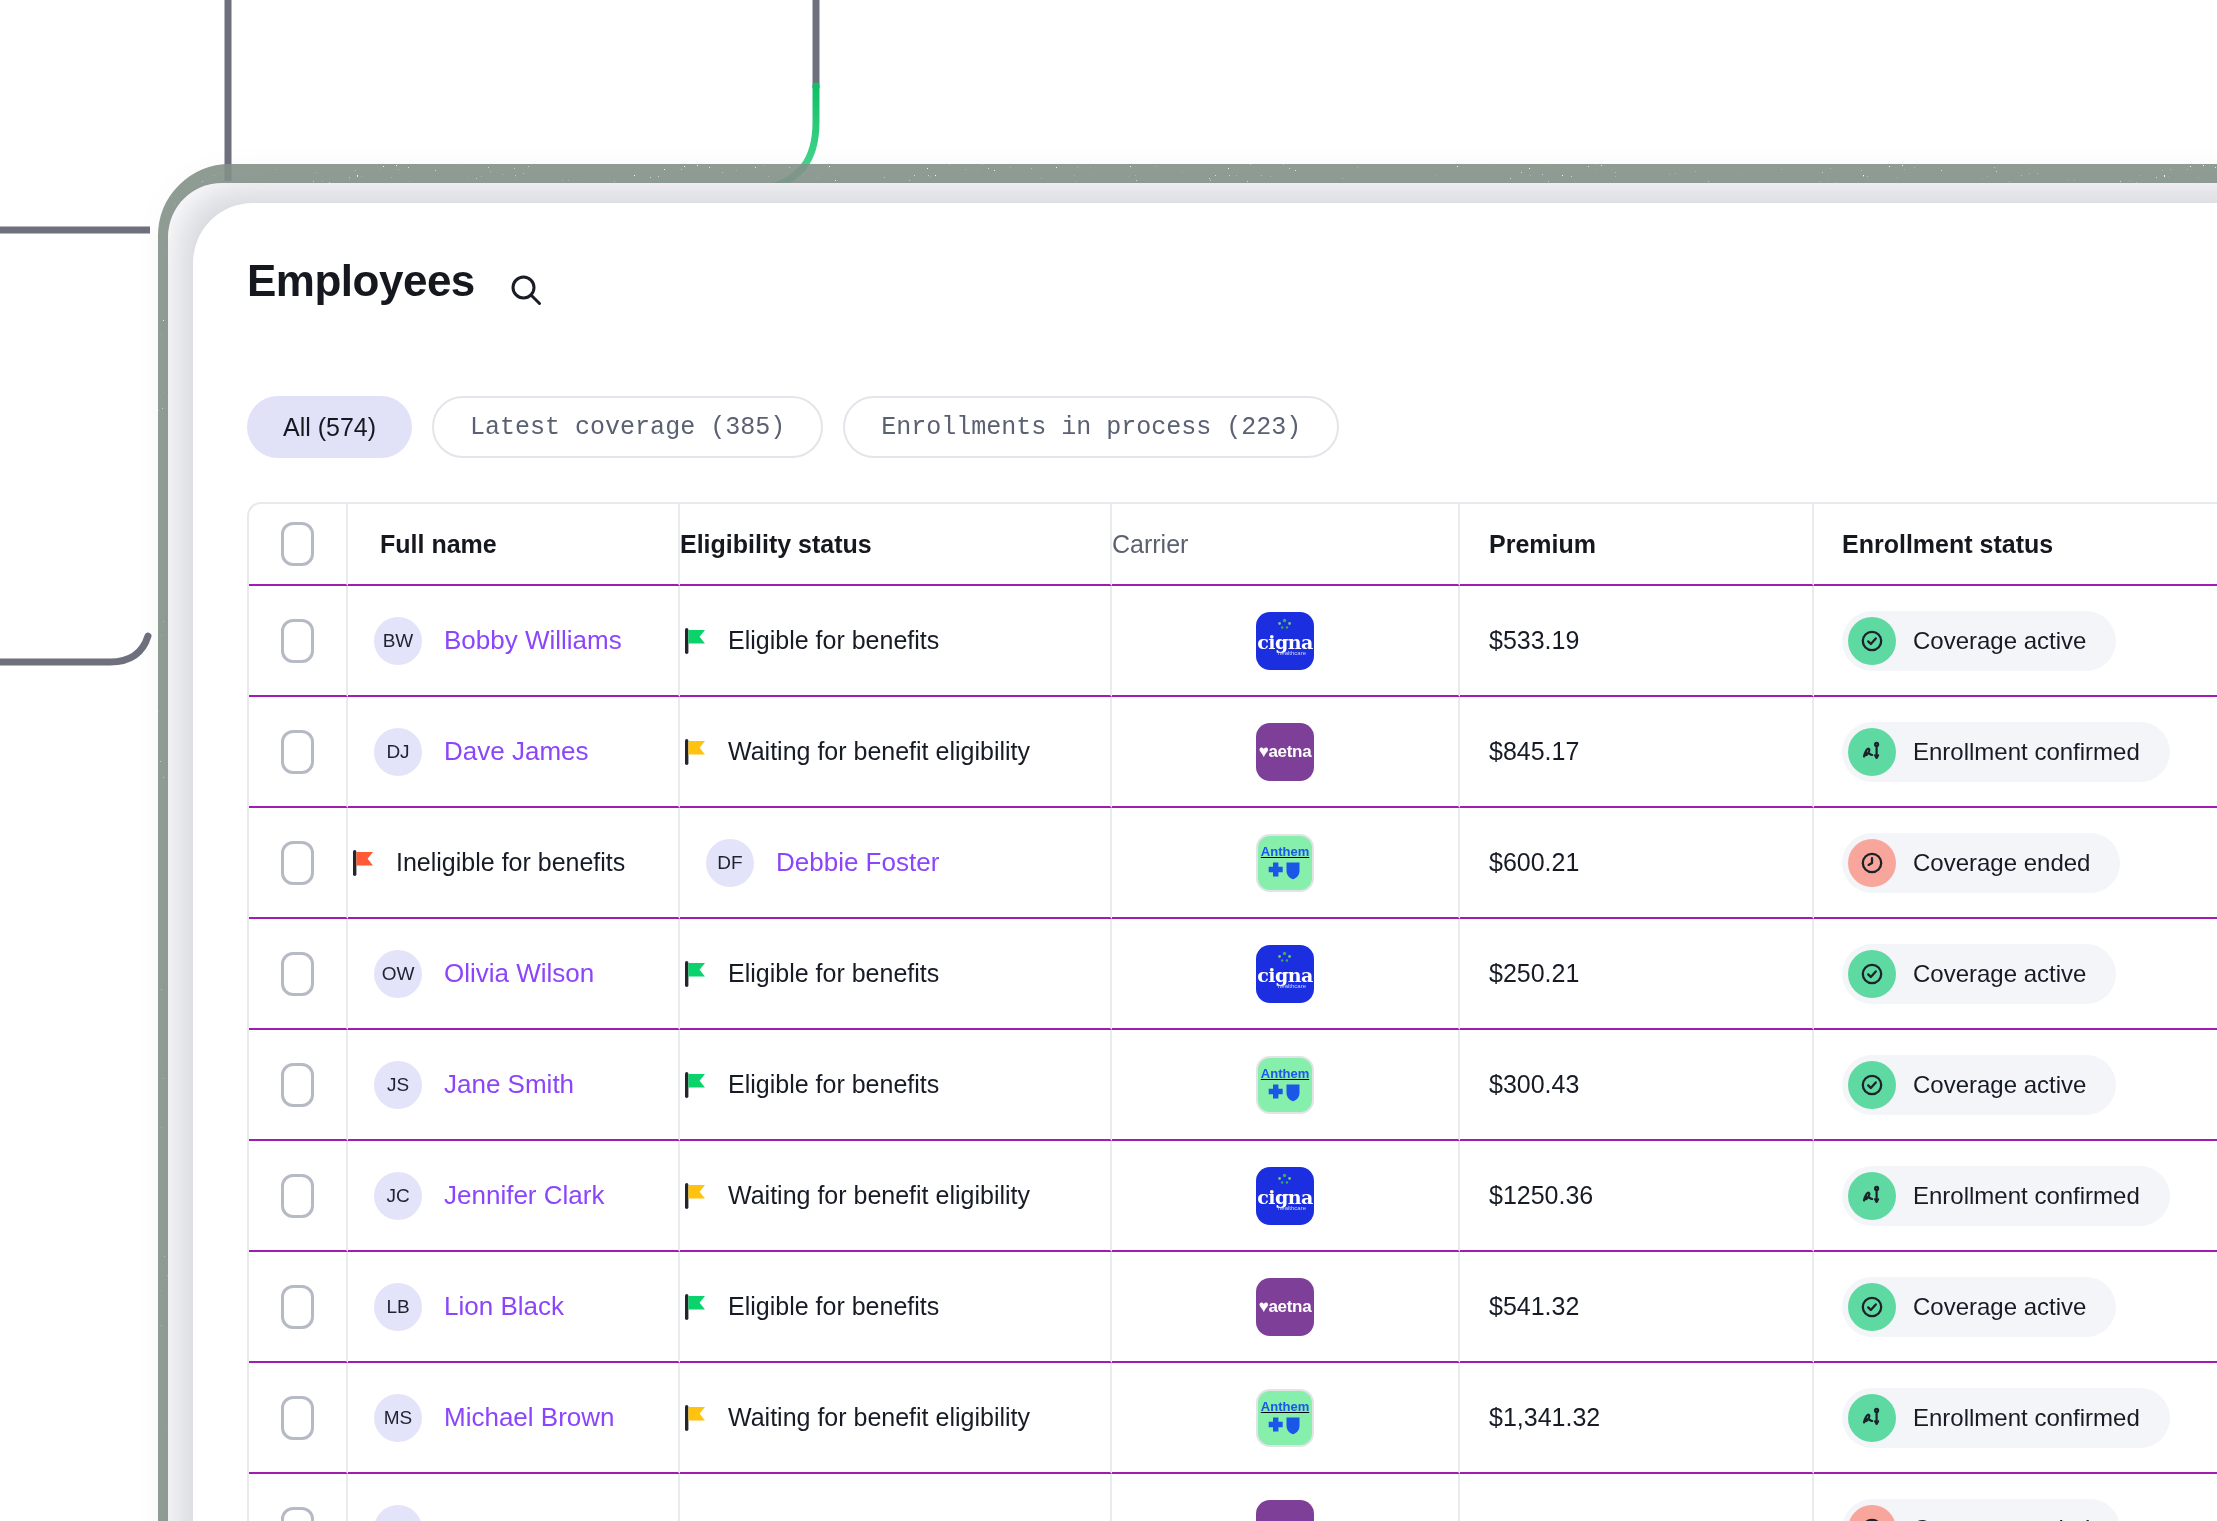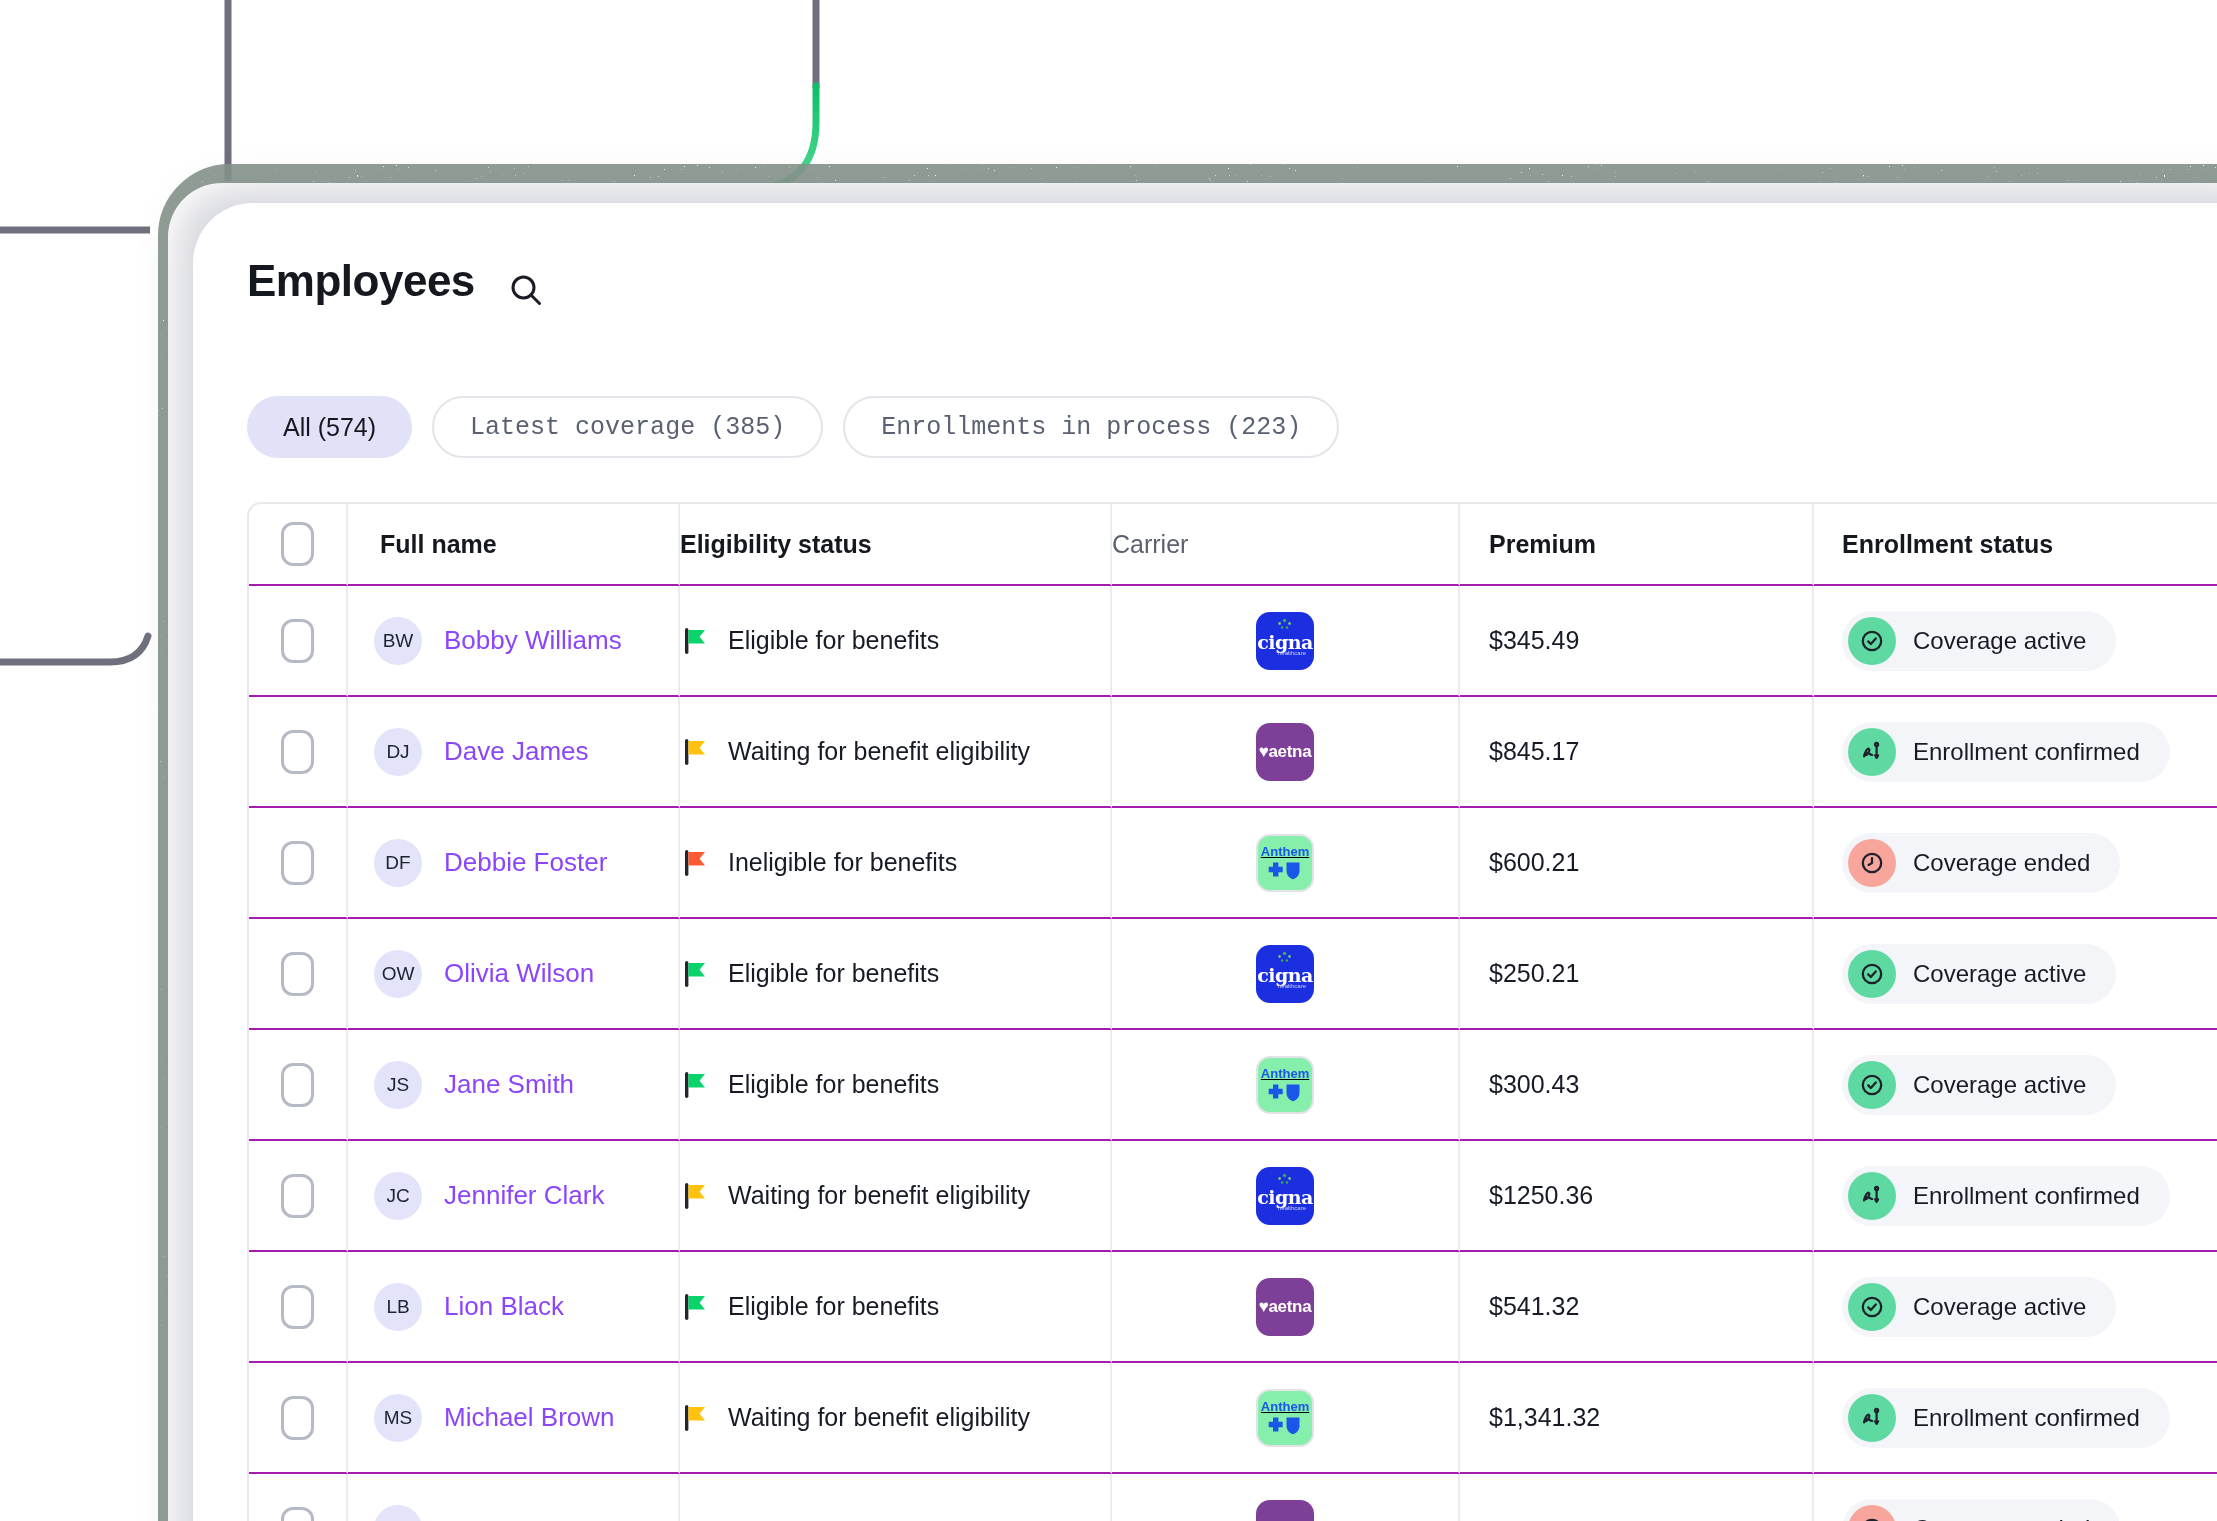--- a/index.html
+++ b/index.html
@@ -180,21 +180,21 @@
               <circle cx="11" cy="2.5" r="1.7" fill="#35B24E"></circle>
               <circle cx="6" cy="5.5" r="1.4" fill="#6FC578"></circle>
               <circle cx="16" cy="5.5" r="1.4" fill="#6FC578"></circle>
               <circle cx="8.6" cy="9.5" r="1.2" fill="#35B24E"></circle>
               <circle cx="13.4" cy="9.5" r="1.2" fill="#35B24E"></circle>
             </svg>
           <span class="cigna-text">cigna</span>
           <span class="cigna-sub">healthcare</span>
         </div>
       </div>
-      <div class="cell pad5 premium">$345.49</div>
+      <div class="cell pad5 premium">$533.19</div>
       <div class="cell pad6 last">
         <span class="badge">
           <span class="badge-circle bc-green">
               <svg width="26" height="26" viewBox="0 0 26 26">
                 <circle cx="13" cy="13" r="9.2" fill="none" stroke="#1D212B" stroke-width="2.3"></circle>
                 <path d="M9.2 13.4 l2.6 2.6 l5 -5.6" fill="none" stroke="#1D212B" stroke-width="2.3" stroke-linecap="round" stroke-linejoin="round"></path>
               </svg>
             </span>
           <span>Coverage active</span>
         </span>
@@ -234,30 +234,30 @@
             </span>
           <span>Enrollment confirmed</span>
         </span>
       </div>
     </div>
 
     <div class="trow body">
       <div class="cell center">
           <span class="checkbox"></span>
         </div>
+      <div class="cell pad3 elig">
+        <svg width="30" height="30" viewBox="0 0 30 30">
+            <rect x="5" y="2" width="3.4" height="26" rx="1.7" fill="#23262F"></rect>
+            <path d="M8.4 4 H25 L19.6 10.8 L25 17.6 H8.4 Z" fill="#FF5A36"></path>
+          </svg>
+        <span>Ineligible for benefits</span>
+      </div>
       <div class="cell name-cell">
         <span class="avatar">DF</span>
         <span class="emp-name">Debbie Foster</span>
-      </div>
-      <div class="cell pad3 elig">
-        <svg width="30" height="30" viewBox="0 0 30 30">
-            <rect x="5" y="2" width="3.4" height="26" rx="1.7" fill="#23262F"></rect>
-            <path d="M8.4 4 H25 L19.6 10.8 L25 17.6 H8.4 Z" fill="#FF5A36"></path>
-          </svg>
-        <span>Ineligible for benefits</span>
       </div>
       <div class="cell center">
         <div class="logo logo-anthem">
           <span class="anthem-text">Anthem</span>
           <svg class="anthem-icons" width="36" height="19" viewBox="0 0 36 19">
               <path d="M6 1.5 h5.4 v4.3 h4.3 v5.4 h-4.3 v4.3 H6 v-4.3 H1.7 V5.8 H6 Z" fill="#1A56E8"></path>
               <path d="M19.5 1.5 h13 v8 c0 4.6 -2.8 7.6 -6.5 8.7 c-3.7 -1.1 -6.5 -4.1 -6.5 -8.7 z" fill="#1A56E8"></path>
             </svg>
         </div>
       </div>

